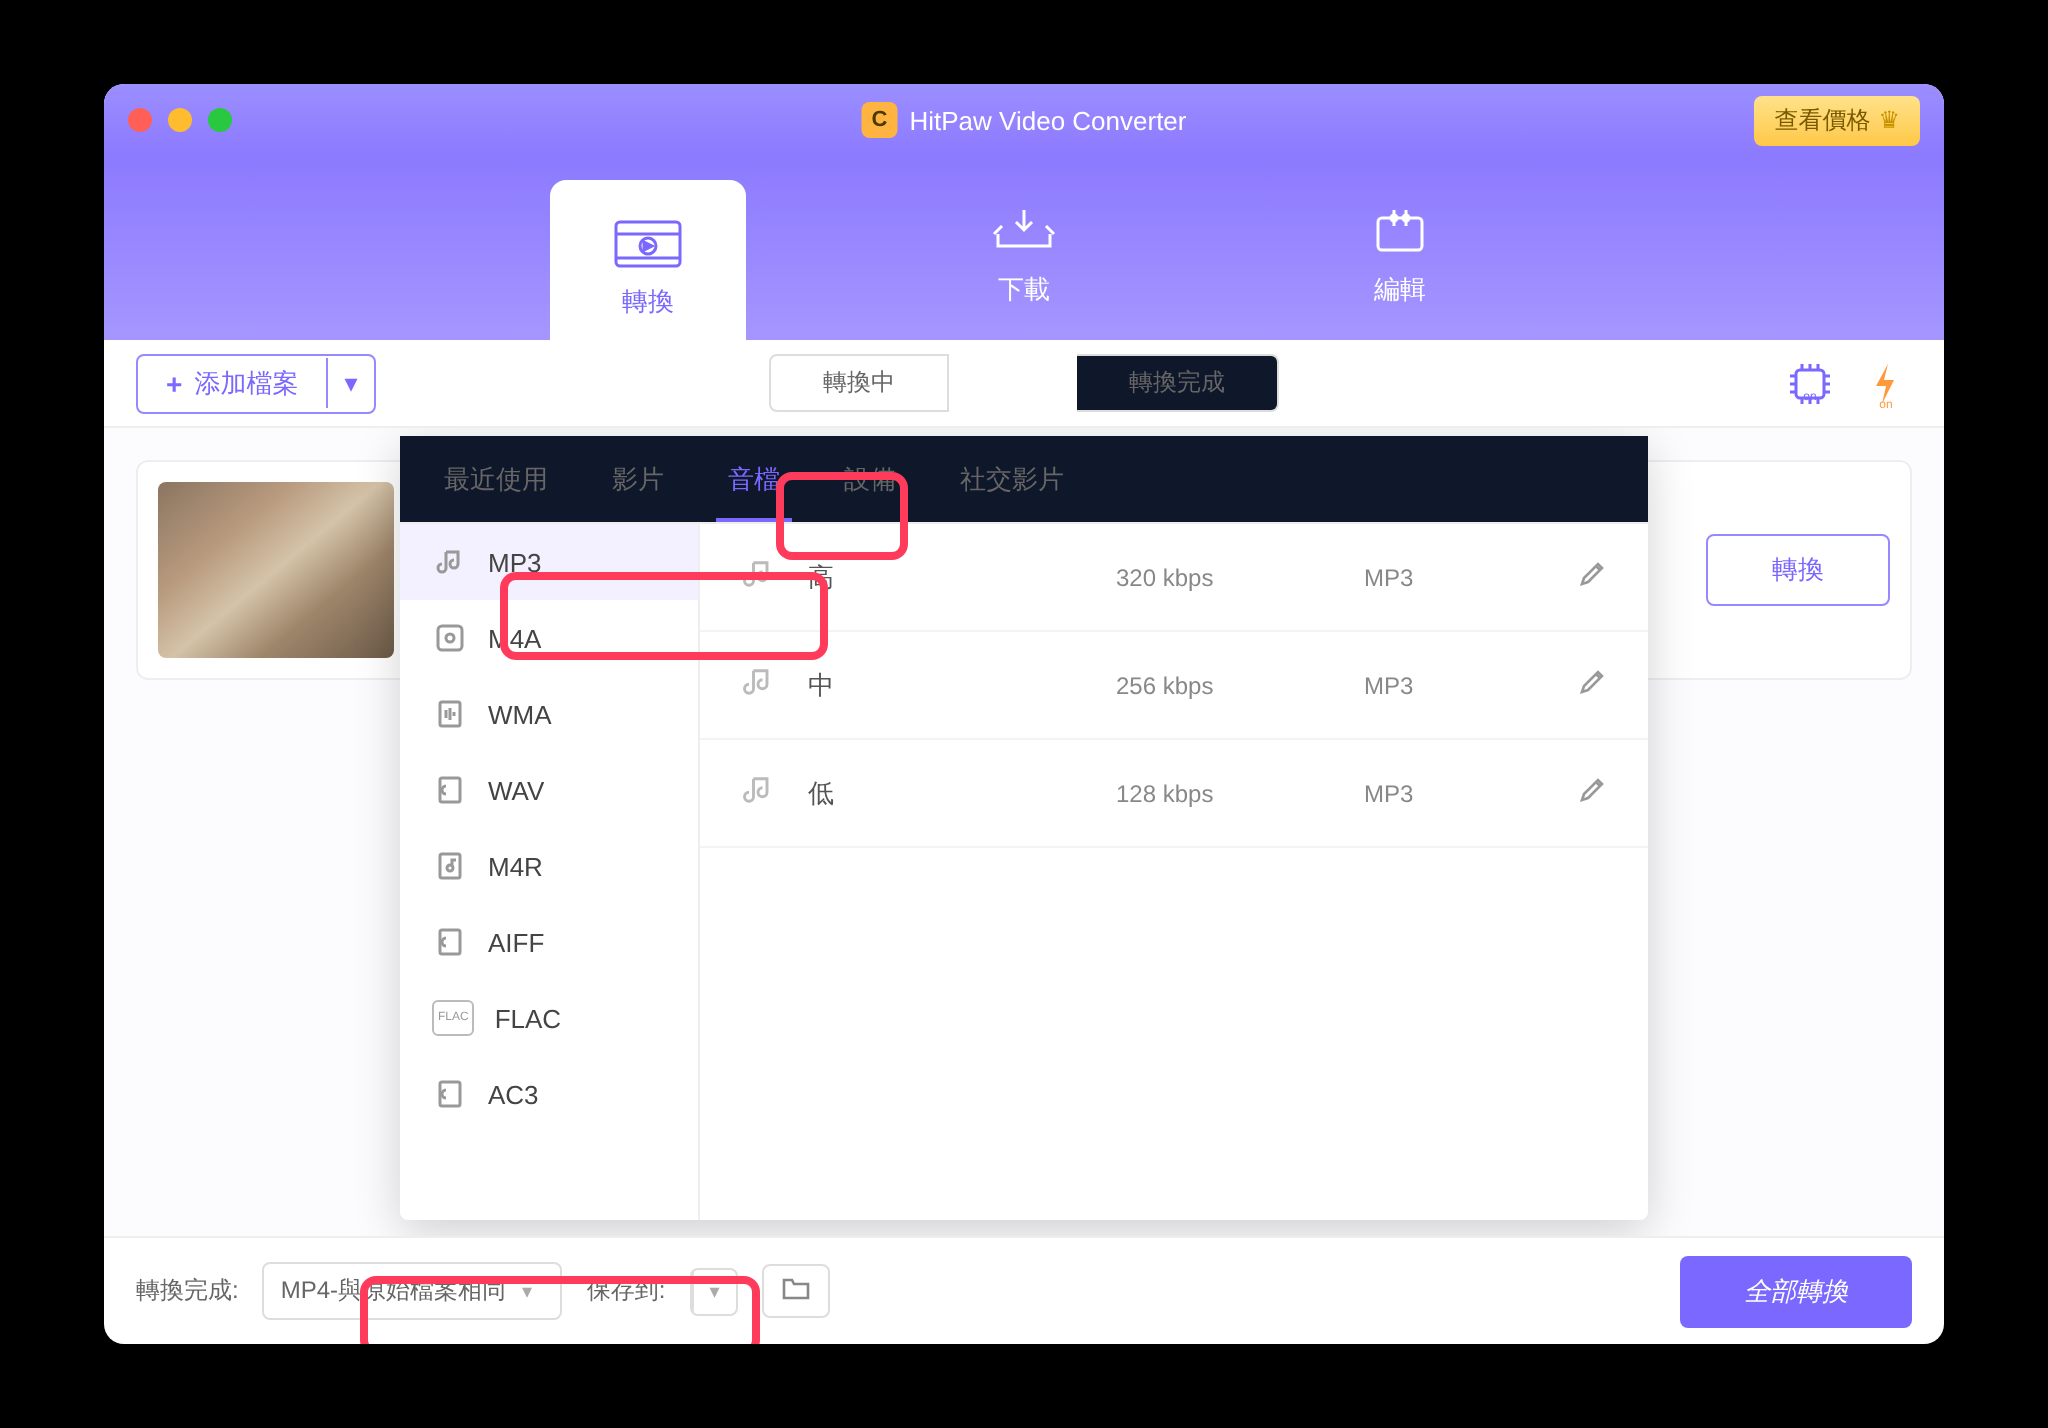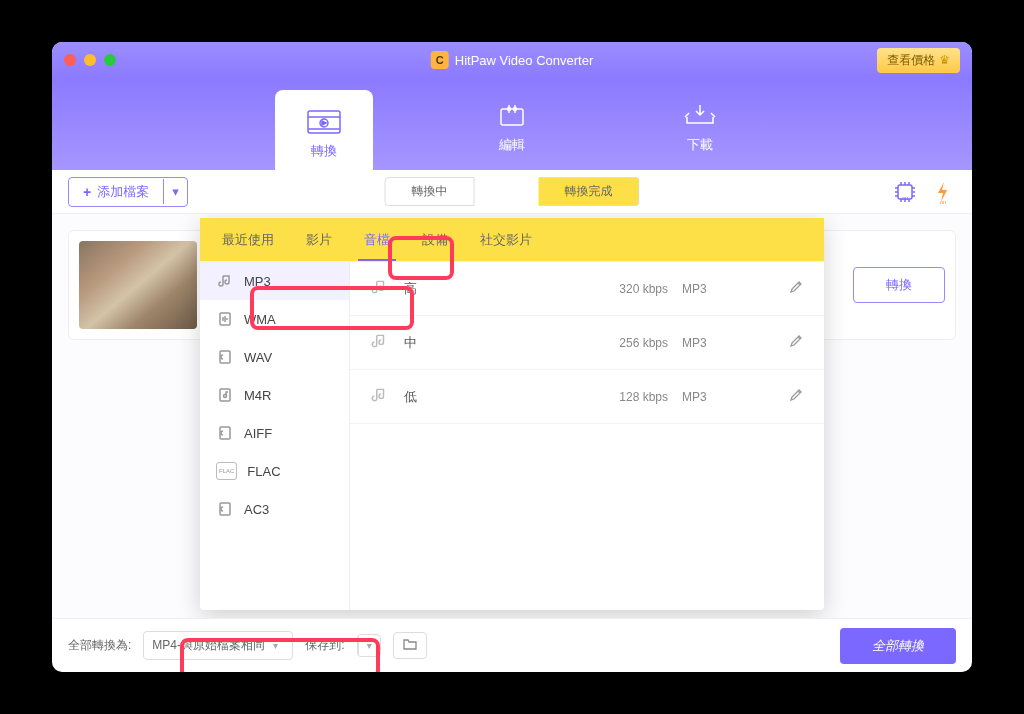--- a/index.html
+++ b/index.html
@@ -24,45 +24,45 @@
 .mtab svg { stroke: currentColor; fill: none; stroke-width: 1.5; }
 
 .toolbar { height: 44px; display: flex; align-items: center; padding: 0 16px; gap: 12px; border-bottom: 1px solid #eee; }
 .add-file-btn { display: flex; align-items: center; border: 1px solid #9688ff; border-radius: 4px; overflow: hidden; color: #7a68ff; font-size: 13px; }
 .add-file-main { display: flex; align-items: center; gap: 6px; padding: 5px 14px; cursor: pointer; }
 .add-file-dd { border-left: 1px solid #9688ff; padding: 5px 8px; cursor: pointer; }
 .plus { font-size: 14px; font-weight: bold; }
 .seg { display: flex; margin-left: auto; margin-right: auto; position: absolute; left: 50%; transform: translateX(-50%); gap: 32px; }
 .seg-btn { border: 1px solid #ddd; background: #fff; padding: 5px 26px; font-size: 12px; cursor: pointer; color: #666; }
 .seg-btn:first-child { border-radius: 4px 0 0 4px; }
-.seg-btn:last-child { border-radius: 0 4px 4px 0; border-left: none; background: #fde047; margin-left: 32px; }
+.seg-btn:last-child { border-radius: 0 4px 4px 0; border-left: none; background: #0f172a; margin-left: 32px; }
 .toolbar-icons { margin-left: auto; display: flex; gap: 12px; align-items: center; }
 .icon-chip { width: 26px; height: 26px; display: flex; align-items: center; justify-content: center; }
 
 .content { flex: 1; background: #fcfcff; padding: 16px; position: relative; overflow: hidden; }
 .file-card { background: #fff; border: 1px solid #eee; border-radius: 6px; padding: 10px; display: flex; align-items: center; gap: 12px; position: relative; }
 .thumb { width: 118px; height: 88px; background: #111; border-radius: 4px; background-image: linear-gradient(140deg, #8a7560 0%, #b89a7e 30%, #d4c3a8 50%, #9e856a 70%, #6b5a48 100%); background-size: cover; }
 .convert-btn-side { margin-left: auto; border: 1px solid #9688ff; color: #7a68ff; background: #fff; border-radius: 4px; padding: 8px 32px; font-size: 13px; cursor: pointer; }
 
 .popup { position: absolute; top: 4px; left: 148px; width: 624px; height: 392px; background: #fff; box-shadow: 0 6px 24px rgba(0,0,0,0.18); border-radius: 4px; display: flex; flex-direction: column; z-index: 10; }
-.popup-tabs { display: flex; border-bottom: 1px solid #eee; padding: 0 16px; gap: 20px; height: 44px; align-items: center; background: #fde047; }
+.popup-tabs { display: flex; border-bottom: 1px solid #eee; padding: 0 16px; gap: 20px; height: 44px; align-items: center; background: #0f172a; }
 .ptab { font-size: 13px; color: #666; padding: 12px 6px; cursor: pointer; position: relative; }
 .ptab.active { color: #7a68ff; }
 .ptab.active::after { content: ''; position: absolute; bottom: 0; left: 0; right: 0; height: 2px; background: #7a68ff; }
 .popup-body { flex: 1; display: flex; overflow: hidden; }
 .fmt-list { width: 150px; border-right: 1px solid #eee; overflow-y: auto; }
 .fmt-item { display: flex; align-items: center; gap: 10px; padding: 10px 16px; font-size: 13px; color: #444; cursor: pointer; }
 .fmt-item.selected { background: #f3f1ff; }
 .fmt-icn { width: 18px; height: 18px; display: flex; align-items: center; justify-content: center; color: #999; font-size: 10px; }
 .fmt-icn svg { stroke: #999; fill: none; stroke-width: 1.5; }
 .quality-list { flex: 1; }
 .quality-row { display: flex; align-items: center; padding: 16px 20px; border-bottom: 1px solid #f3f3f3; font-size: 13px; color: #555; gap: 14px; cursor: pointer; }
 .quality-row .q-note { width: 20px; color: #aaa; }
 .quality-row .q-name { flex: 0 0 140px; }
-.quality-row .q-bitrate { flex: 0 0 110px; color: #888; font-size: 12px; text-align: right; }
+.quality-row .q-bitrate { flex: 0 0 110px; color: #888; font-size: 12px; }
 .quality-row .q-fmt { flex: 0 0 80px; color: #888; font-size: 12px; }
 .quality-row .q-edit { margin-left: auto; color: #999; cursor: pointer; }
 
 .bottombar { height: 54px; border-top: 1px solid #eee; display: flex; align-items: center; padding: 0 16px; gap: 12px; font-size: 12px; color: #666; }
 .bb-select { display: flex; align-items: center; border: 1px solid #ddd; border-radius: 4px; padding: 5px 8px; gap: 8px; min-width: 150px; background: #fff; cursor: pointer; }
 .bb-select .chev { color: #aaa; font-size: 10px; }
 .bb-path { display: flex; align-items: center; border: 1px solid #ddd; border-radius: 4px; overflow: hidden; }
 .bb-path .ptxt { padding: 5px 10px; min-width: 170px; color: #666; font-size: 12px; white-space: nowrap; overflow: hidden; text-overflow: ellipsis; }
 .bb-path .pdd { border-left: 1px solid #ddd; padding: 5px 8px; color: #aaa; font-size: 10px; cursor: pointer; }
 .folder-btn { border: 1px solid #ddd; border-radius: 4px; padding: 4px 8px; cursor: pointer; }
@@ -103,37 +103,37 @@
             <line x1="2" y1="20" x2="34" y2="20"></line>
             <circle cx="18" cy="14" r="4"></circle>
             <path d="M16 12 l4 2 -4 2 z" fill="currentColor"></path>
           </svg>
       </span>
       <span>轉換</span>
     </div>
     <div class="mtab">
       <span class="mtab-icon">
         <svg width="34" height="26" viewBox="0 0 34 26">
+            <path d="M17 2 v10 M13 8 l4 4 4-4"></path>
+            <path d="M4 14 v6 h26 v-6"></path>
+            <path d="M2 14 l4-4 M32 14 l-4-4"></path>
+          </svg>
+      </span>
+      <span>下載</span>
+    </div>
+    <div class="mtab">
+      <span class="mtab-icon">
+        <svg width="34" height="26" viewBox="0 0 34 26">
             <rect x="6" y="6" width="22" height="16" rx="2"></rect>
             <path d="M14 2 v8 M20 2 v8"></path>
             <circle cx="14" cy="6" r="1.5" fill="currentColor"></circle>
             <circle cx="20" cy="6" r="1.5" fill="currentColor"></circle>
           </svg>
       </span>
       <span>編輯</span>
-    </div>
-    <div class="mtab">
-      <span class="mtab-icon">
-        <svg width="34" height="26" viewBox="0 0 34 26">
-            <path d="M17 2 v10 M13 8 l4 4 4-4"></path>
-            <path d="M4 14 v6 h26 v-6"></path>
-            <path d="M2 14 l4-4 M32 14 l-4-4"></path>
-          </svg>
-      </span>
-      <span>下載</span>
     </div>
   </div>
 
   <div class="toolbar" style="position:relative;">
     <div class="add-file-btn">
       <div class="add-file-main">
         <span class="plus">+</span>
         <span>添加檔案</span>
       </div>
       <div class="add-file-dd">
@@ -181,20 +181,29 @@
             <span class="fmt-icn">
                 <svg width="16" height="16" viewBox="0 0 16 16">
                   <path d="M6 3 v8 a2 2 0 1 1 -2 -2 M6 3 h6 v6 a2 2 0 1 1 -2 -2 M12 3 v2"></path>
                 </svg>
               </span>
             <span>MP3</span>
           </div>
           <div class="fmt-item">
             <span class="fmt-icn">
                 <svg width="16" height="16" viewBox="0 0 16 16">
+                  <rect x="2" y="2" width="12" height="12" rx="2"></rect>
+                  <circle cx="8" cy="8" r="2"></circle>
+                </svg>
+              </span>
+            <span>M4A</span>
+          </div>
+          <div class="fmt-item">
+            <span class="fmt-icn">
+                <svg width="16" height="16" viewBox="0 0 16 16">
                   <rect x="3" y="2" width="10" height="12" rx="1"></rect>
                   <path d="M6 6 v4 M8 5 v6 M10 7 v2"></path>
                 </svg>
               </span>
             <span>WMA</span>
           </div>
           <div class="fmt-item">
             <span class="fmt-icn">
                 <svg width="16" height="16" viewBox="0 0 16 16">
                   <rect x="3" y="2" width="10" height="12" rx="1"></rect>
@@ -269,21 +278,21 @@
             <span class="q-edit"><svg width="16" height="16" viewBox="0 0 16 16" stroke="#999" fill="none" stroke-width="1.3">
                   <path d="M3 13 l1-3 7-7 2 2 -7 7 z M10 4 l2 2"></path>
                 </svg></span>
           </div>
         </div>
       </div>
     </div>
   </div>
 
   <div class="bottombar">
-    <span>全部轉換為:</span>
+    <span>轉換完成:</span>
     <div class="bb-select">
       <span>MP4-與原始檔案相同</span>
       <span class="chev">▾</span>
     </div>
     <span>保存到:</span>
     <div class="bb-path">
       <span class="pdd">▾</span>
     </div>
     <div class="folder-btn">
       <svg width="16" height="14" viewBox="0 0 16 14" stroke="#888" fill="none" stroke-width="1.3">

